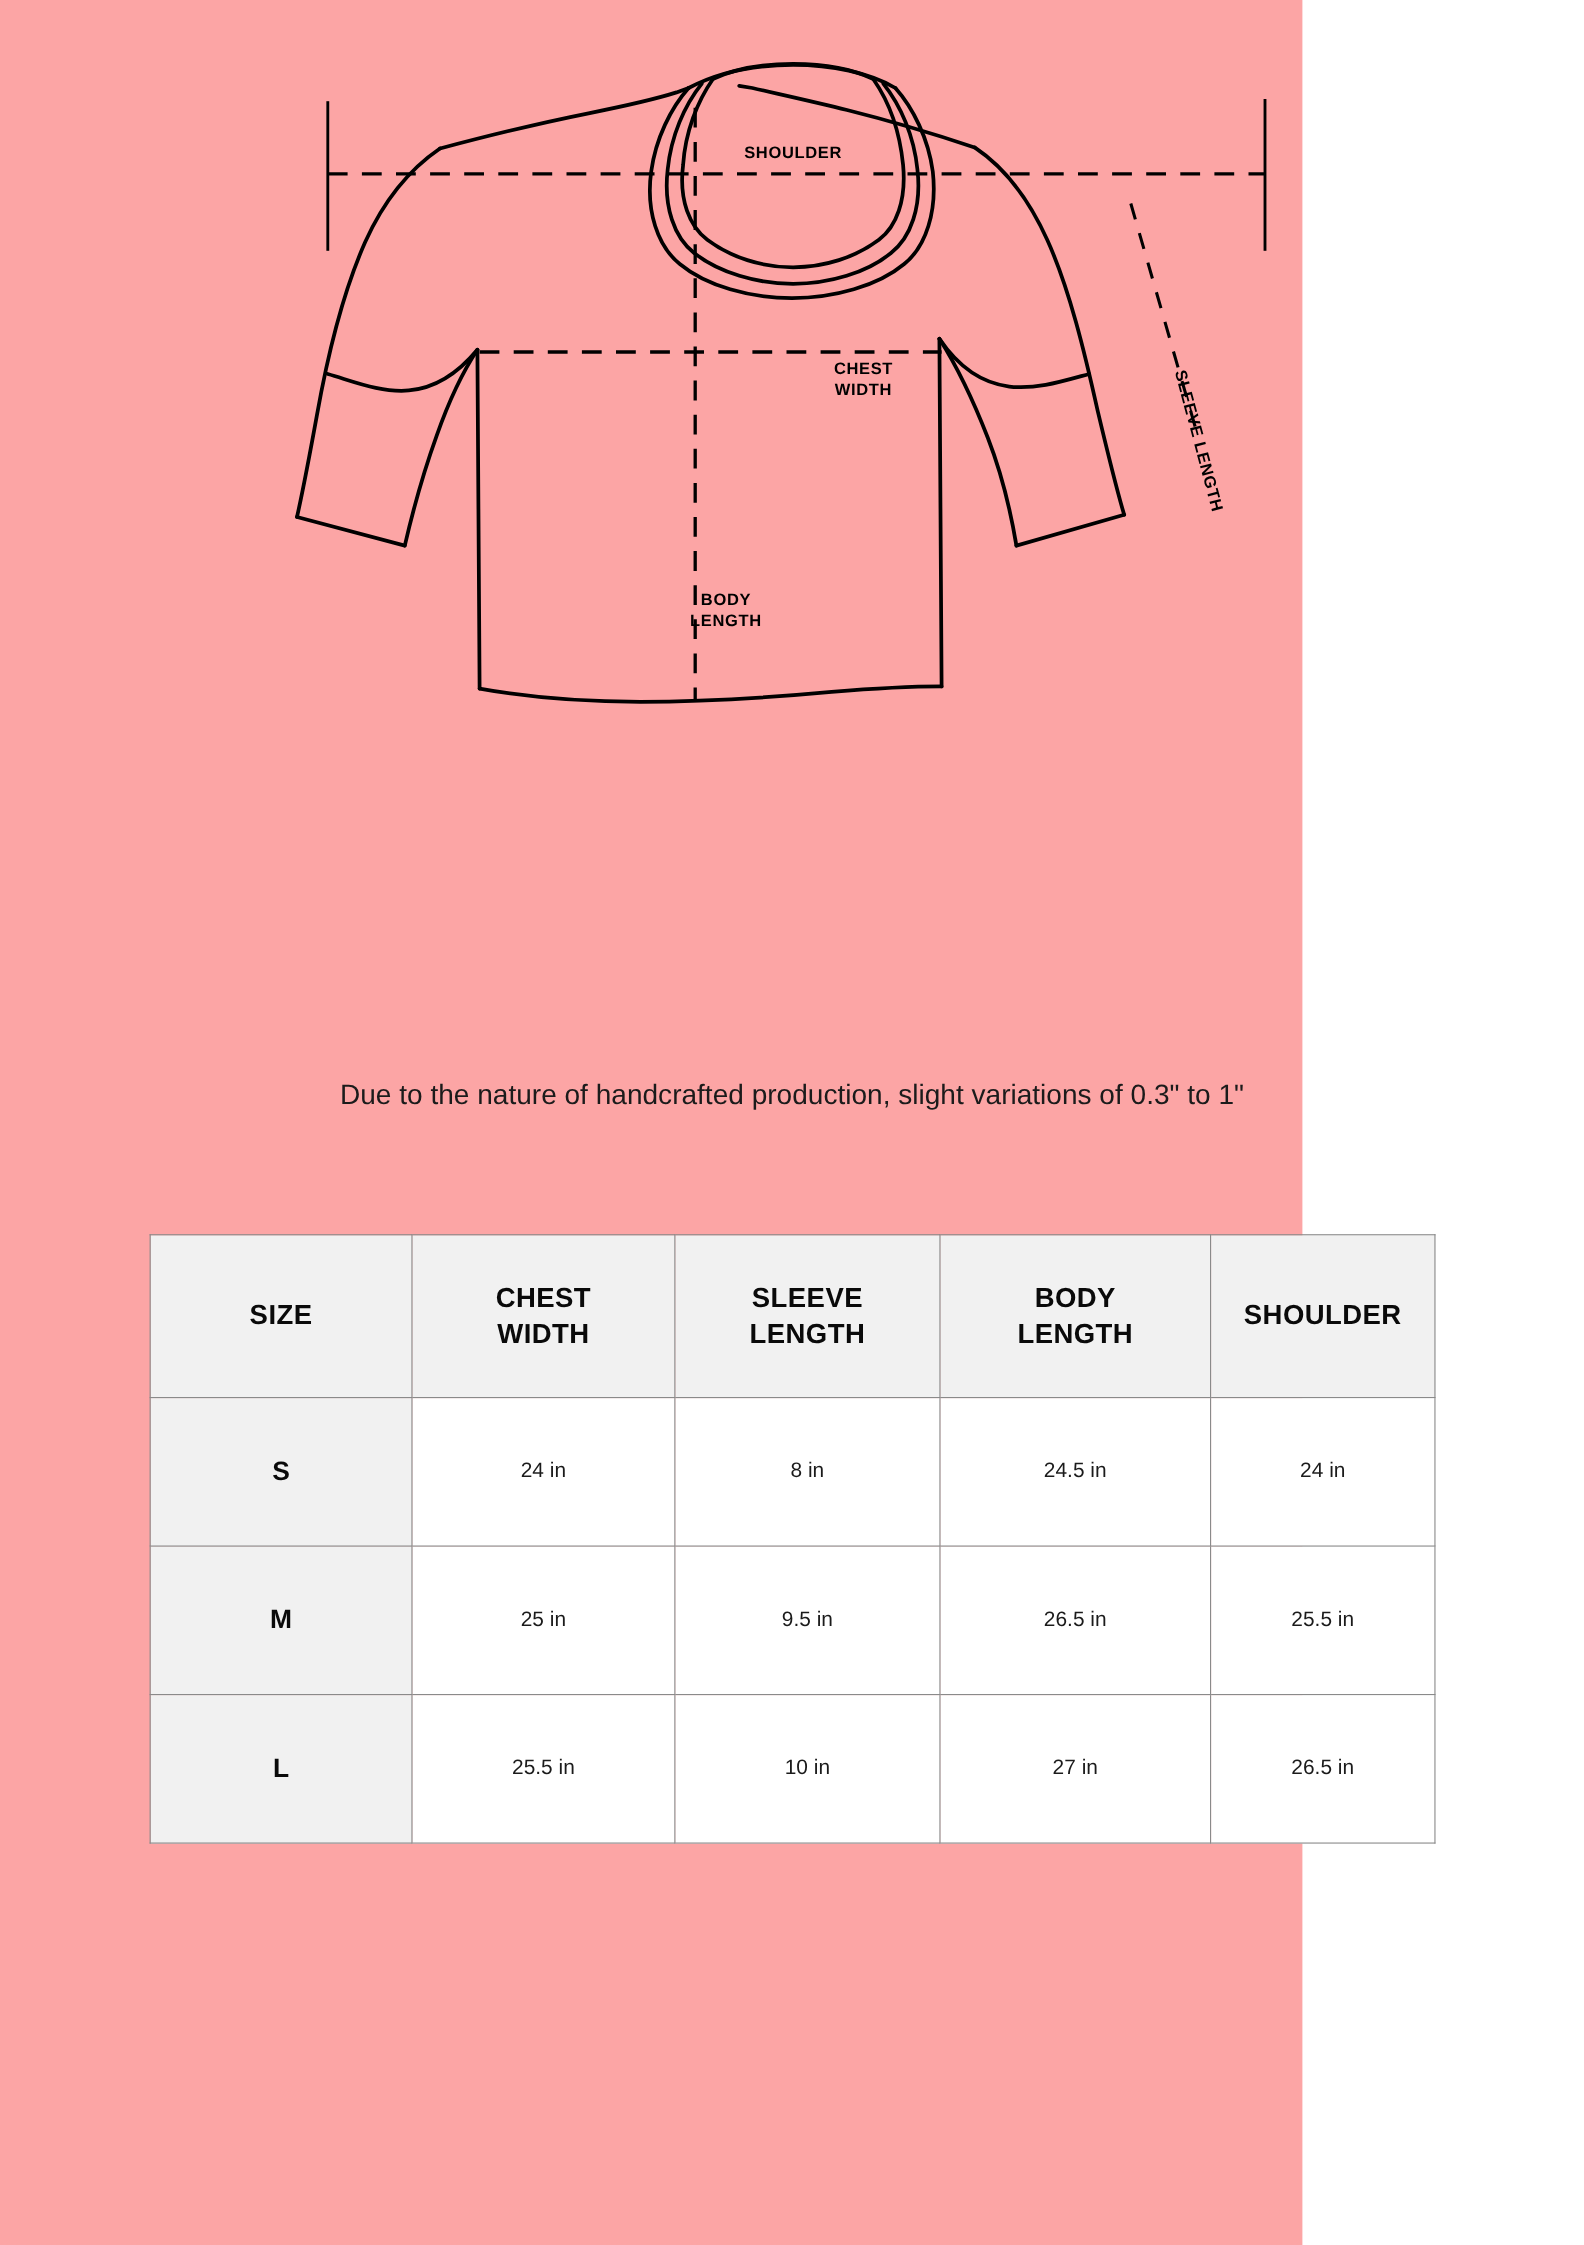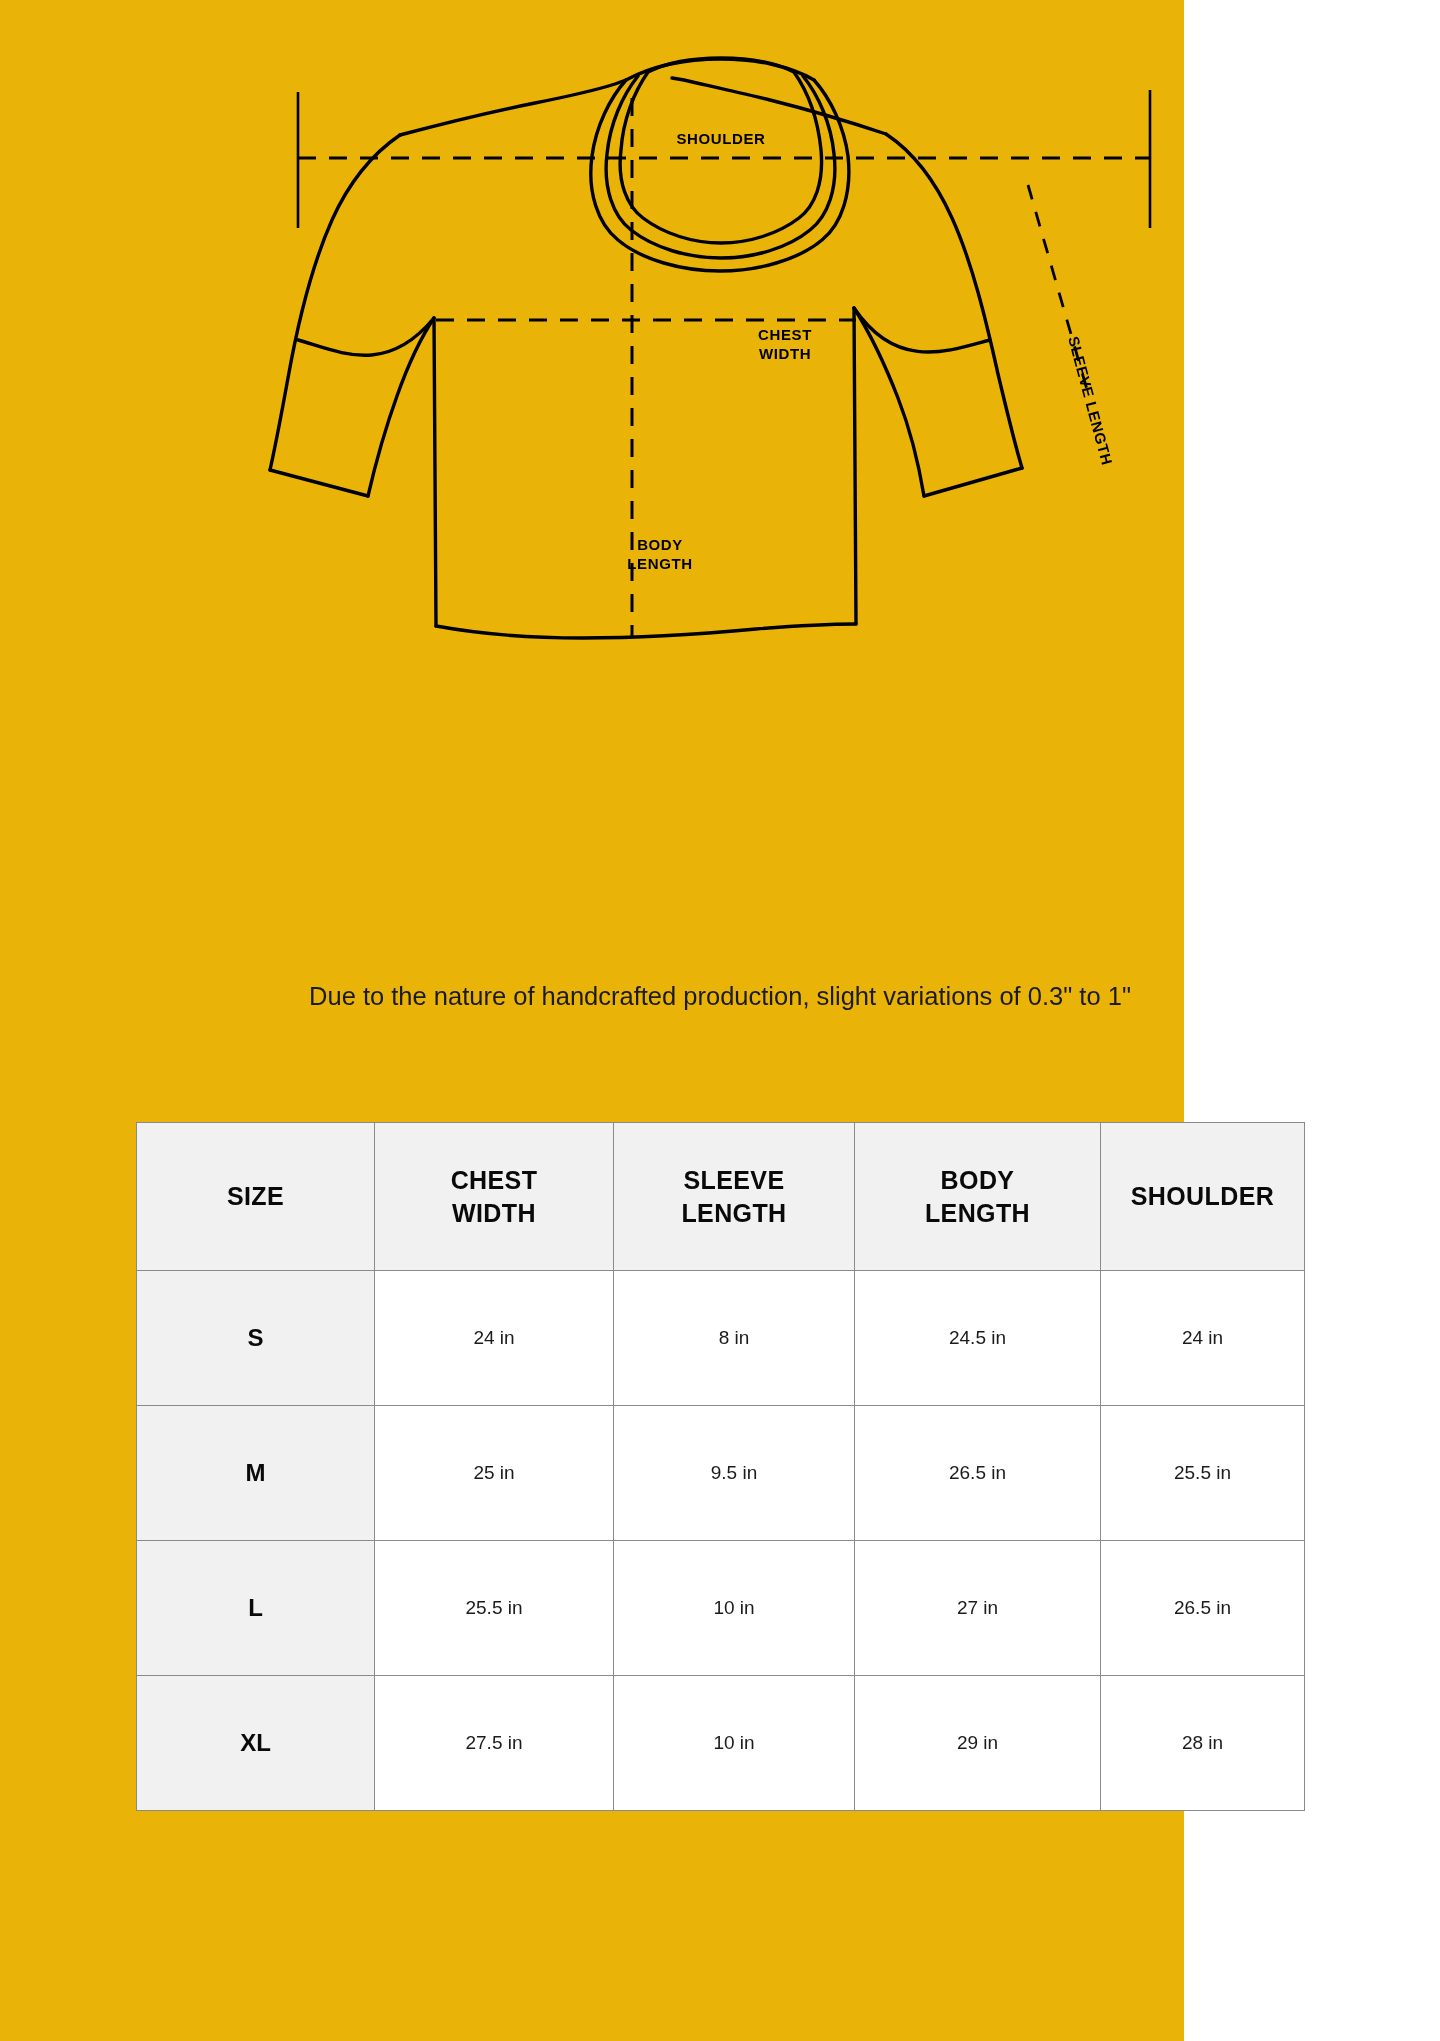--- a/index.html
+++ b/index.html
@@ -10,21 +10,21 @@
     background: #ffffff;
     font-family: "Liberation Sans", sans-serif;
     color: #111111;
     overflow: hidden;
   }
 
   .page {
     position: relative;
     width: 1184px;
     height: 2041px;
-    background: #eab308;
+    background: #fca5a5;
   }
 
   
   .diagram-wrap {
     position: absolute;
     left: 0;
     top: 40px;
     width: 1440px;
     height: 880px;
   }
@@ -276,25 +276,18 @@
           <td>26.5 in</td>
           <td>25.5 in</td>
         </tr>
         <tr>
           <td class="size-cell">L</td>
           <td>25.5 in</td>
           <td>10 in</td>
           <td>27 in</td>
           <td>26.5 in</td>
         </tr>
-        <tr>
-          <td class="size-cell">XL</td>
-          <td>27.5 in</td>
-          <td>10 in</td>
-          <td>29 in</td>
-          <td>28 in</td>
-        </tr>
       </tbody>
     </table>
   </div>
 
 
 </div>
 
 </body></html>

